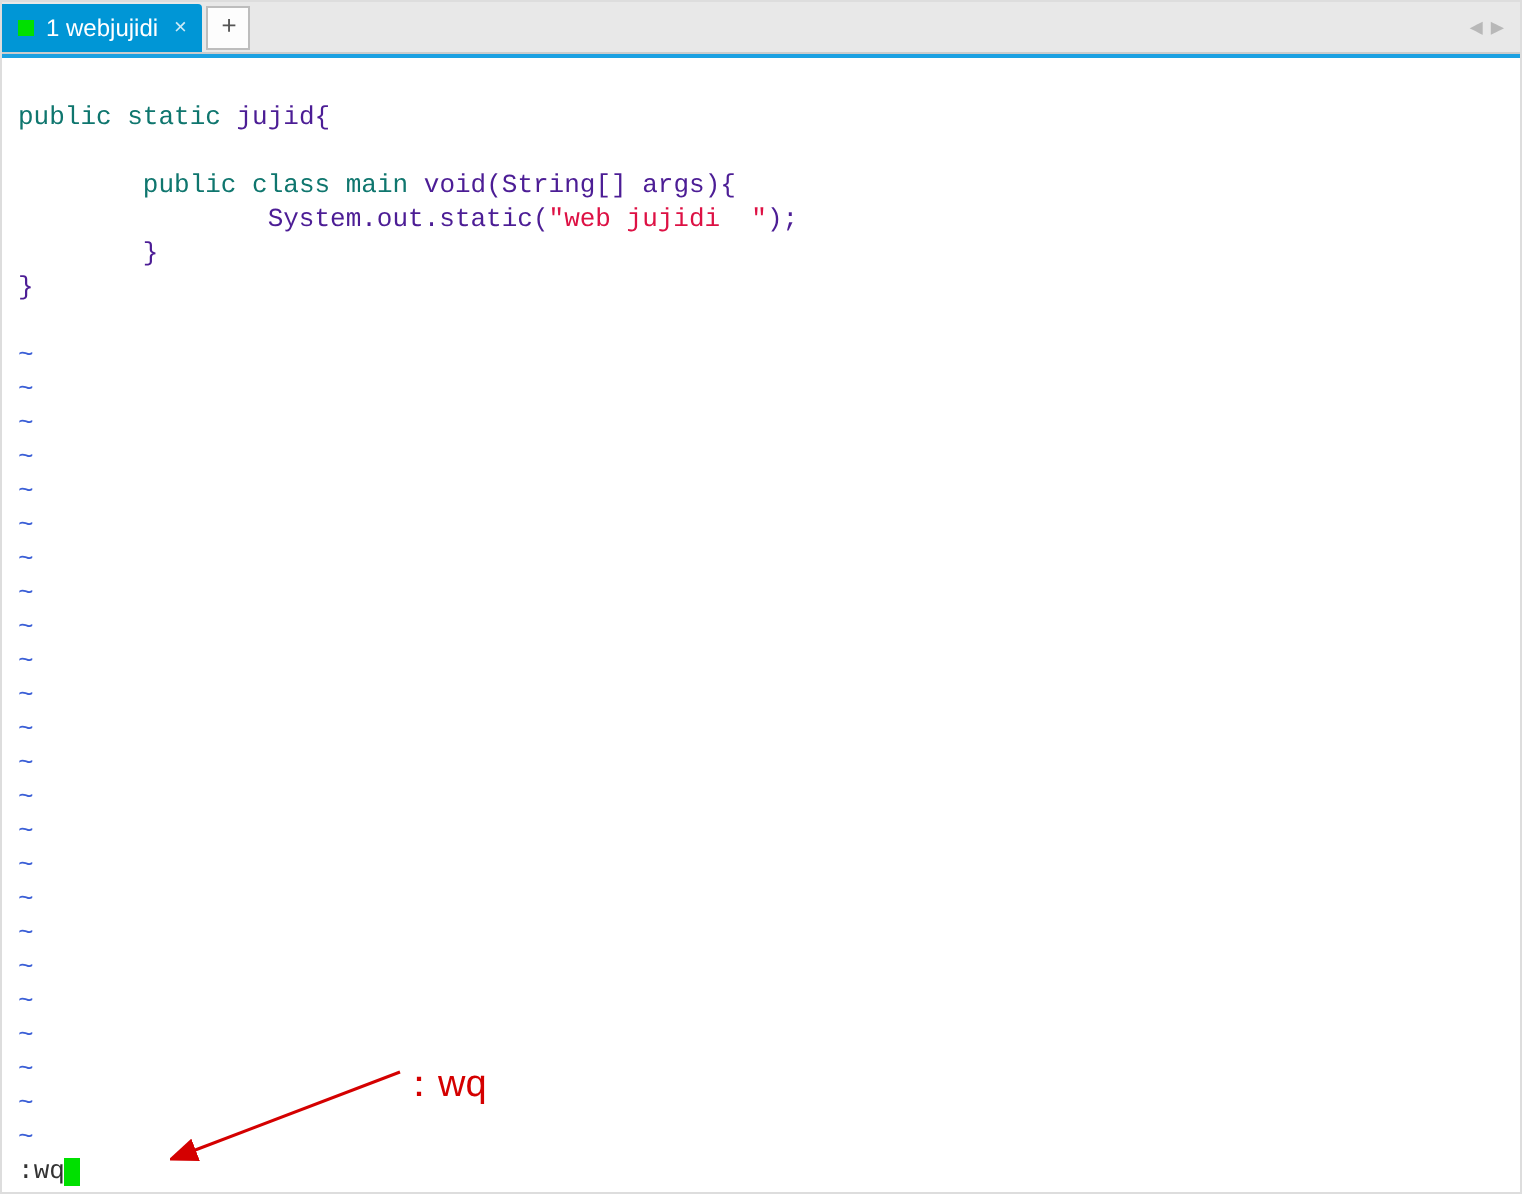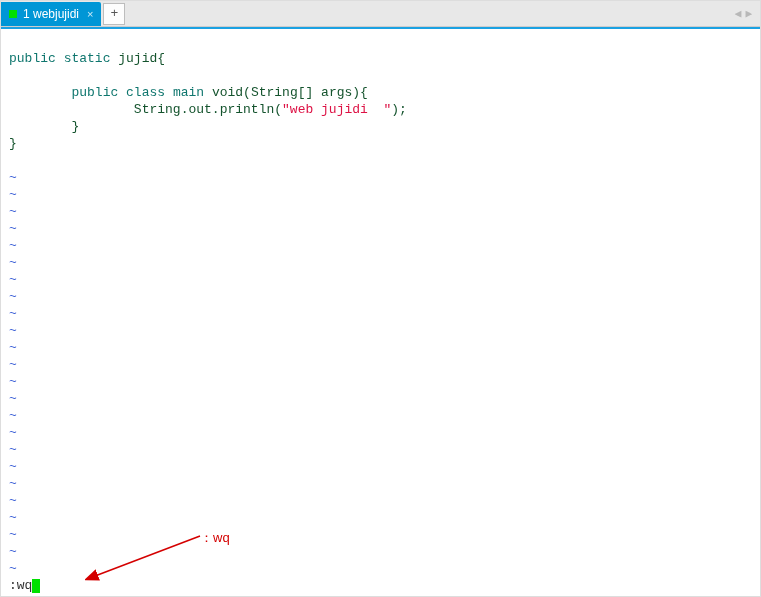--- a/index.html
+++ b/index.html
@@ -77,42 +77,42 @@
   .editor {
     flex: 1;
     padding: 4px 8px 0 8px;
     line-height: 17px;
     white-space: pre;
     overflow: hidden;
     position: relative;
   }
   .kw { color: #0f766e; }
   .str { color: #d14; }
-  .txt { color: #14532d; }
+  .txt { color: #4c1d95; }
   .tilde { color: #3b5fd6; }
   .cmdline {
     padding: 0 8px 2px 8px;
     line-height: 17px;
     color: #333;
     display: flex;
     align-items: center;
   }
   .cursor {
     display: inline-block;
     width: 8px;
     height: 14px;
     background: #00e000;
   }
   .annotation {
     position: absolute;
     top: 529px;
     left: 200px;
     color: #d40000;
     font-family: "Microsoft YaHei","SimSun",sans-serif;
-    font-size: 13px;
+    font-size: 19px;
     pointer-events: none;
   }
   .arrow {
     position: absolute;
     top: 531px;
     left: 85px;
     width: 120px;
     height: 60px;
     pointer-events: none;
   }
@@ -133,21 +133,21 @@
     <span>◀</span>
     <span>▶</span>
   </div>
 </div>
 <div class="bluebar"></div>
 
 <div class="editor">
 <span class="kw">public</span><span class="txt"> </span><span class="kw">static</span><span class="txt"> jujid{</span>
 
 <span class="txt">        </span><span class="kw">public</span><span class="txt"> </span><span class="kw">class</span><span class="txt"> </span><span class="kw">main</span><span class="txt"> void(String[] args){</span>
-<span class="txt">                </span><span class="txt">String.out.println(</span><span class="str">"web jujidi  "</span><span class="txt">);</span>
+<span class="txt">                </span><span class="txt">System.out.static(</span><span class="str">"web jujidi  "</span><span class="txt">);</span>
 <span class="txt">        </span><span class="txt">}</span>
 <span class="txt">}</span>
 
 <div id="tildes"><span class="tilde">~</span>
 <span class="tilde">~</span>
 <span class="tilde">~</span>
 <span class="tilde">~</span>
 <span class="tilde">~</span>
 <span class="tilde">~</span>
 <span class="tilde">~</span>

